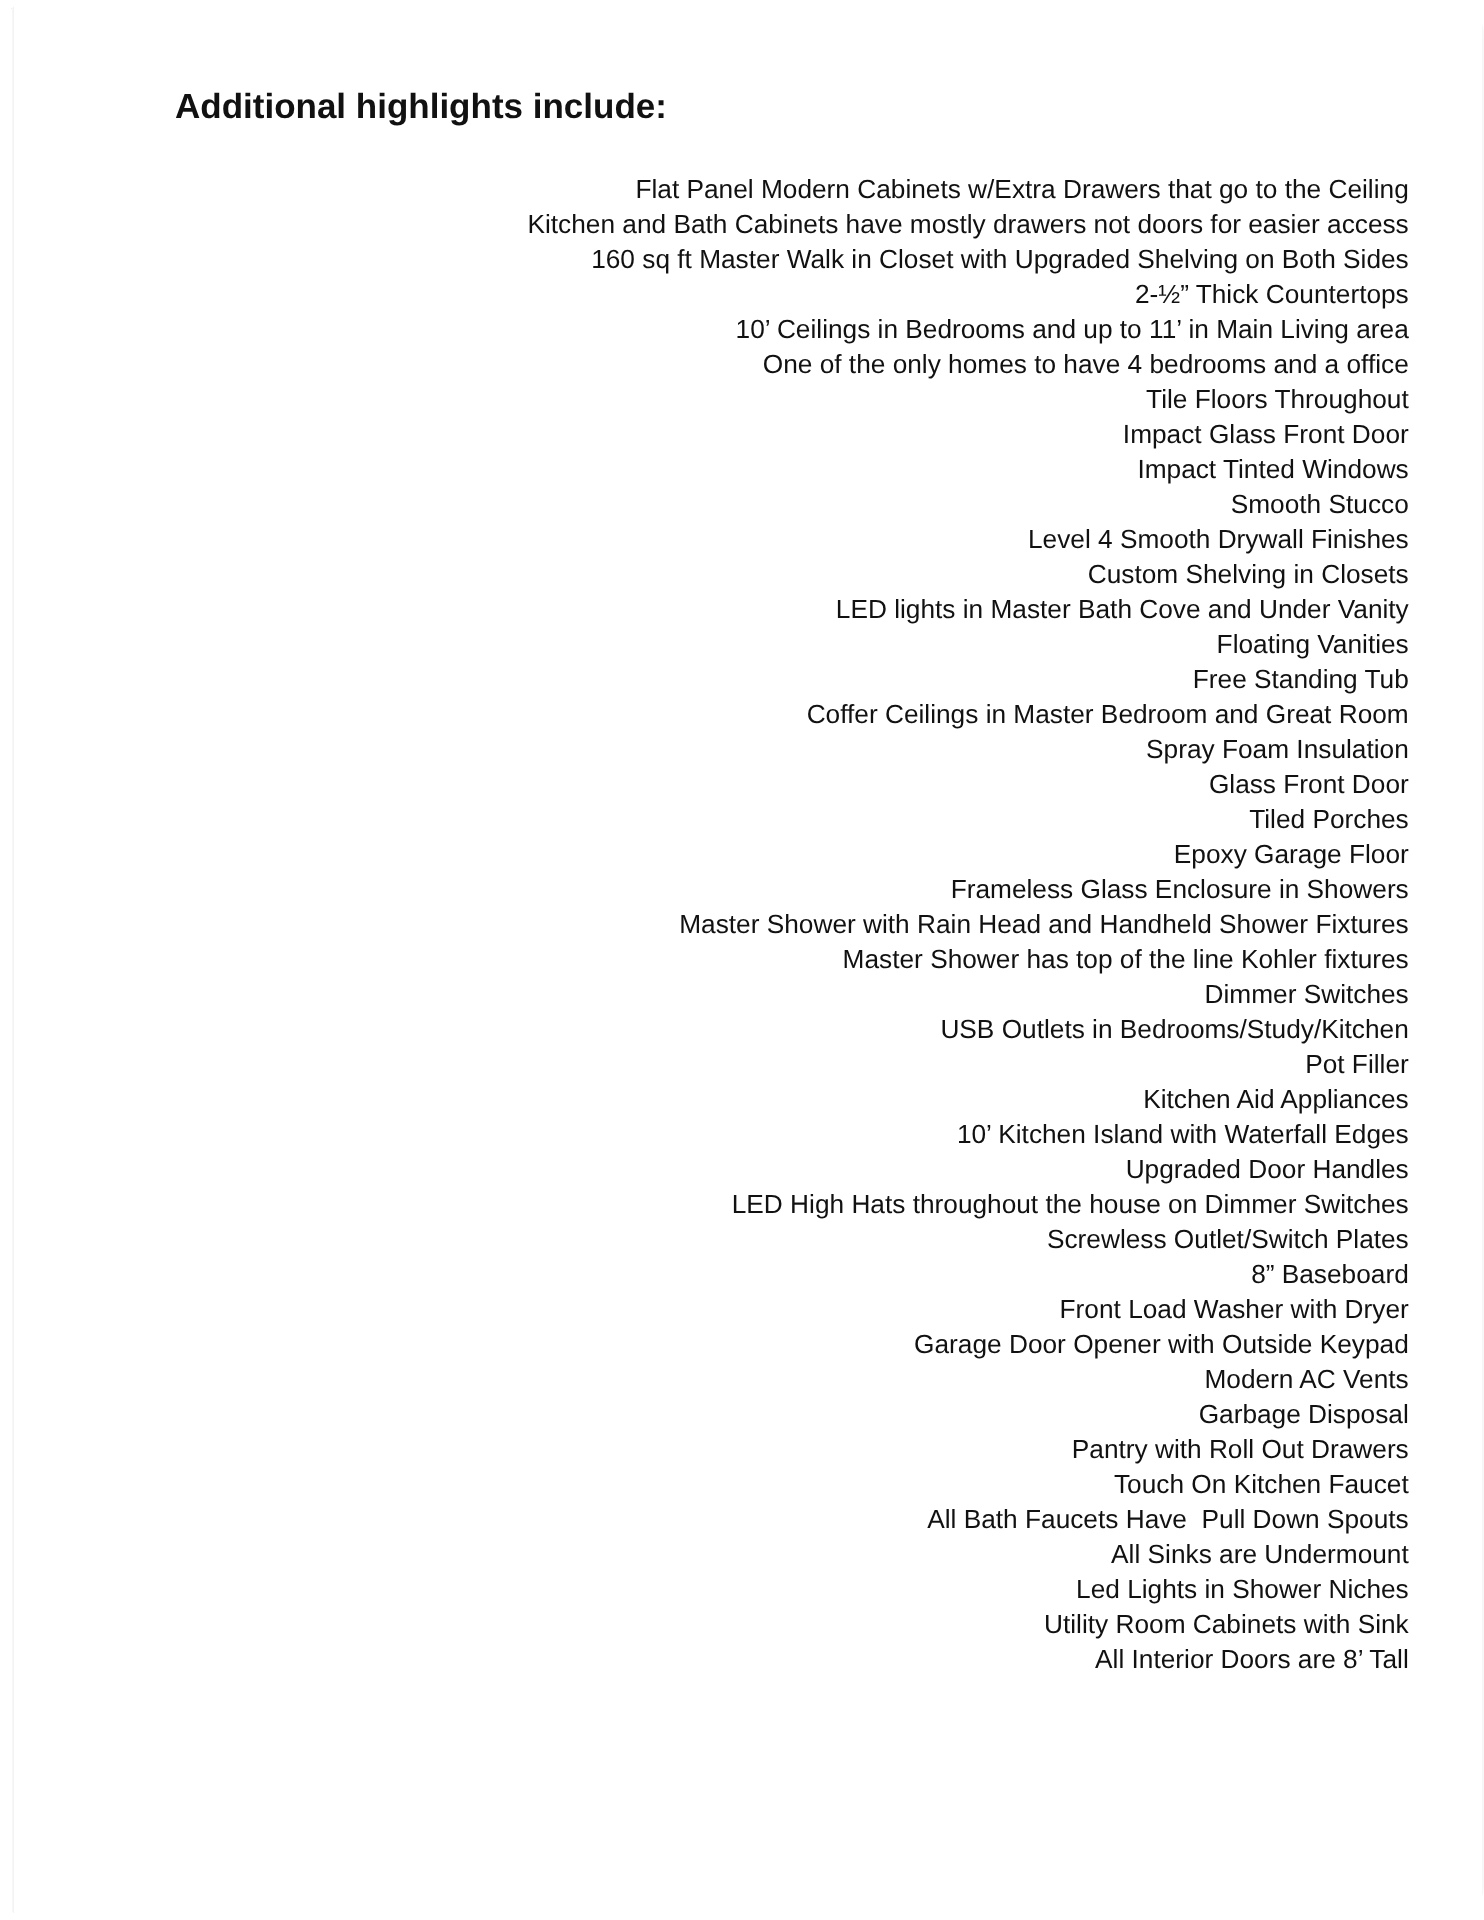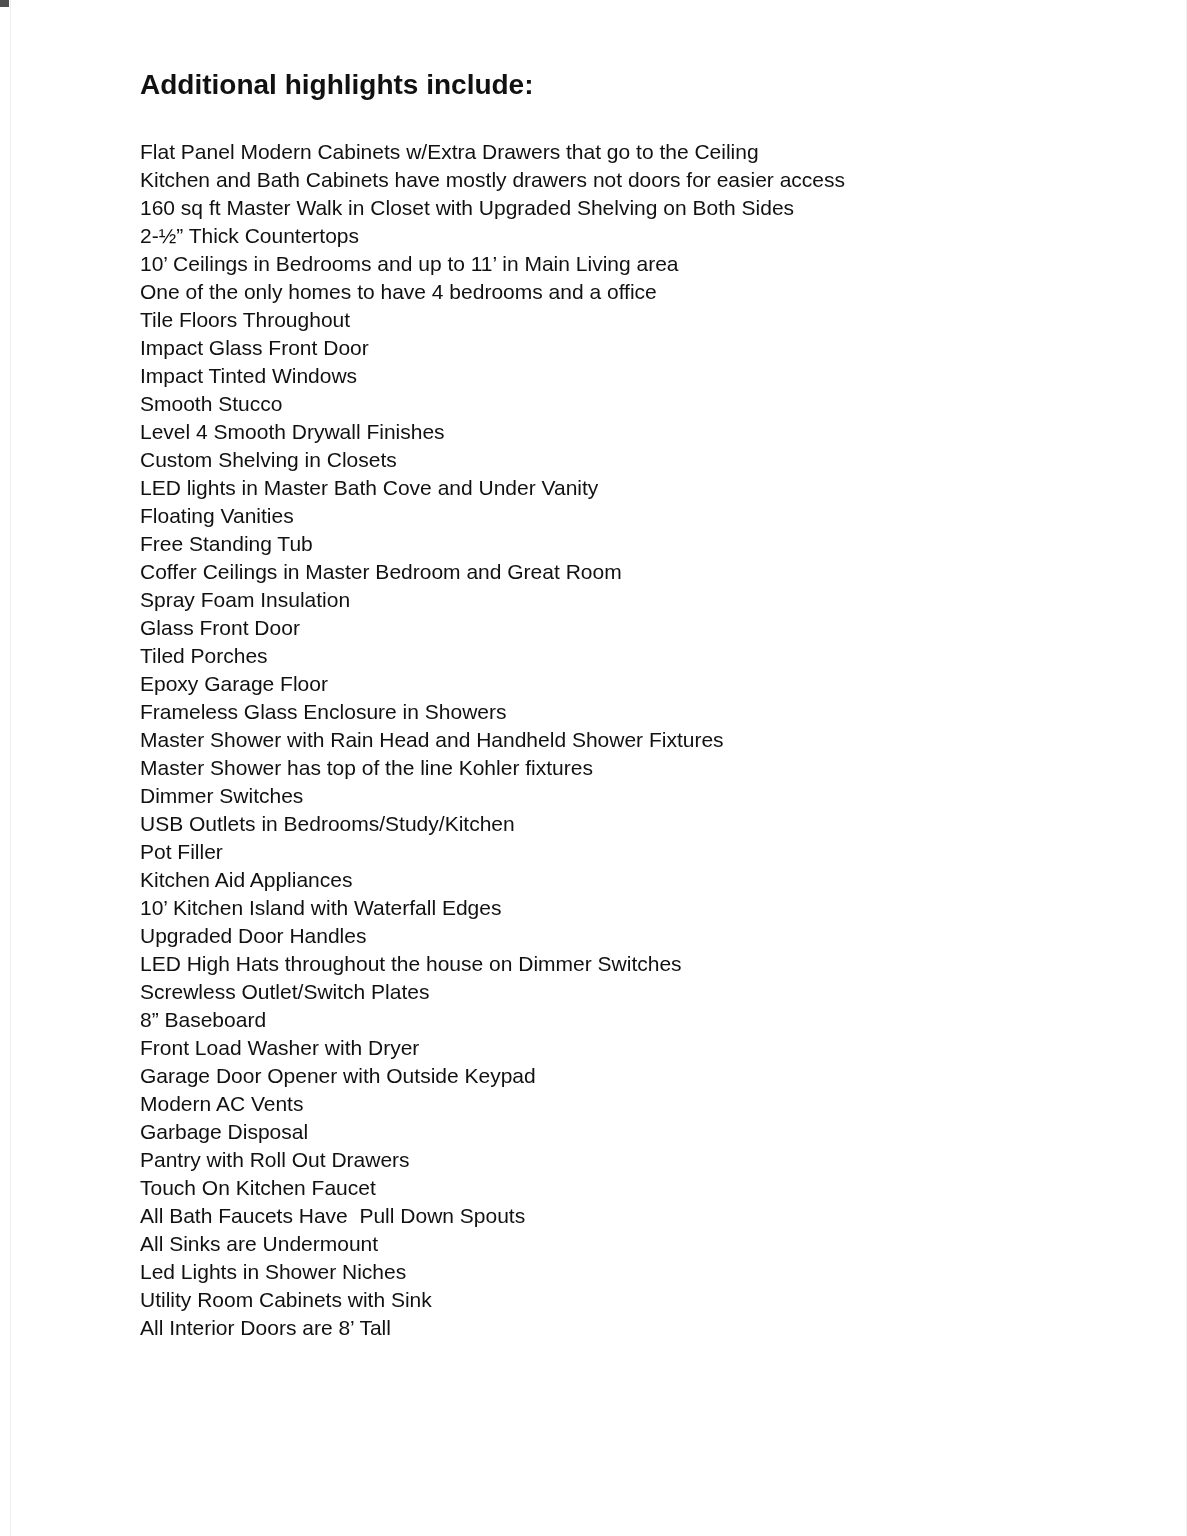--- a/index.html
+++ b/index.html
@@ -8,20 +8,21 @@
     background: #ffffff;
   }
   .page {
     position: relative;
     width: 1187px;
     height: 1536px;
     background: #ffffff;
     overflow: hidden;
     font-family: "Liberation Sans", "DejaVu Sans", sans-serif;
     color: #111111;
+    border-radius: 27px;
     -webkit-font-smoothing: antialiased;
   }
   .corner-mark {
     position: absolute;
     left: 0;
     top: 0;
     width: 9px;
     height: 7px;
     background: #4f4f4f;
   }
@@ -46,20 +47,21 @@
     line-height: 30px;
     font-weight: 700;
     color: #111111;
   }
   .highlights {
     margin-top: 38px;
     font-size: 21px;
     line-height: 28px;
     font-weight: 400;
     white-space: pre-wrap;
+    text-align: right;
   }
   .highlight-line {
     display: block;
   }
 </style>
 </head>
 <body>
 
 <div class="page" style="background: rgb(255, 255, 255); color: rgb(17, 17, 17);">
   <div class="corner-mark" style="background: rgb(79, 79, 79);"></div>

